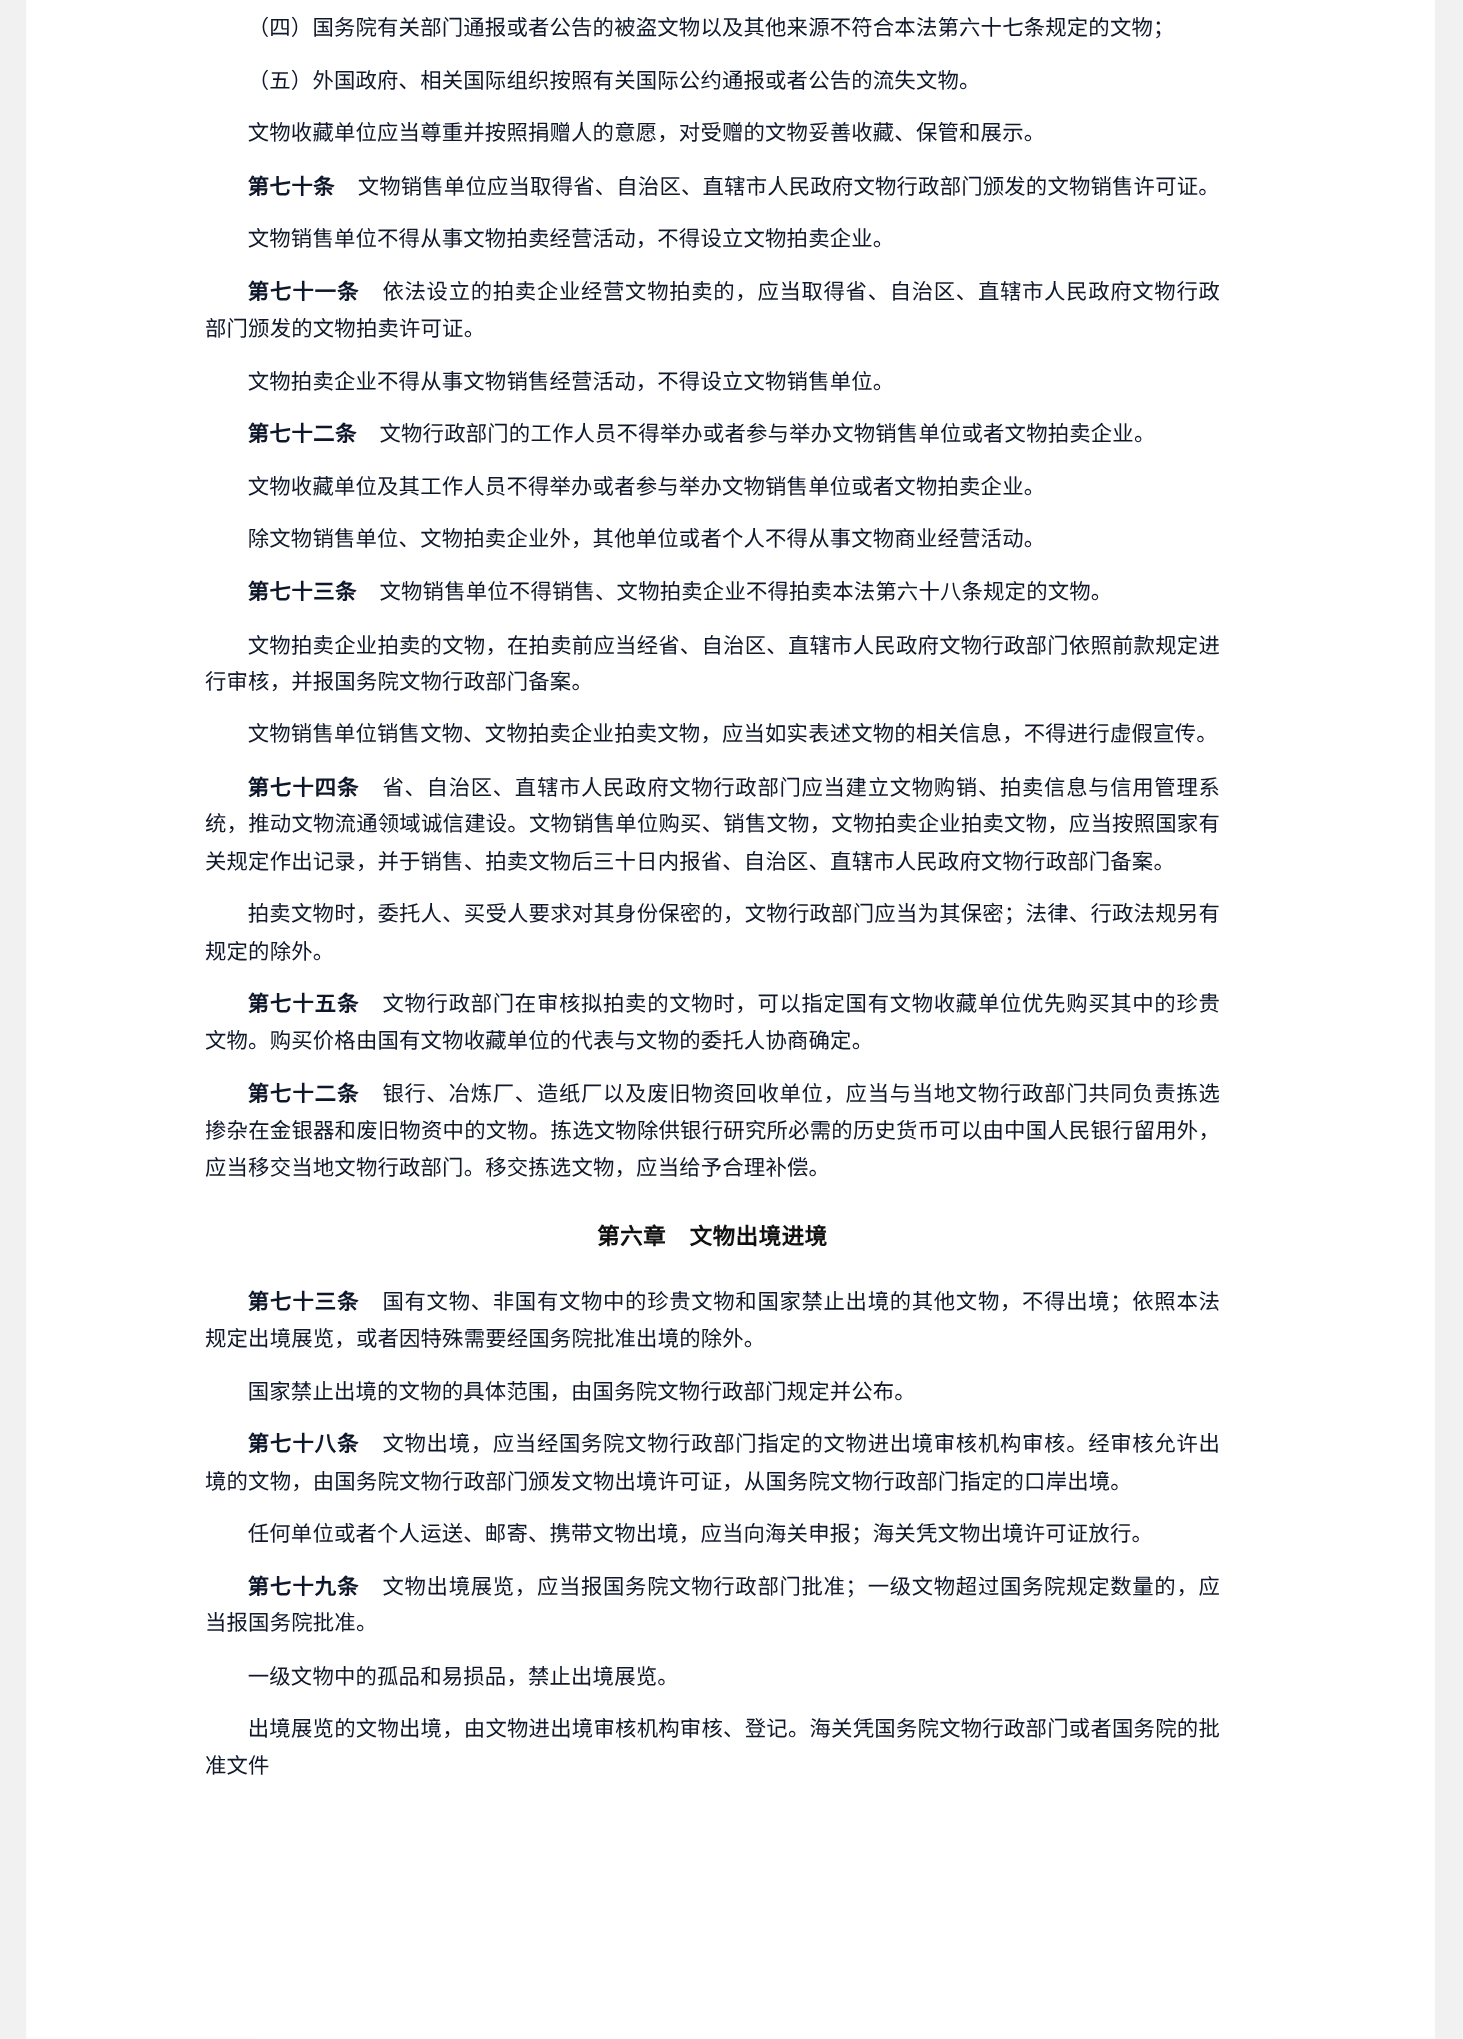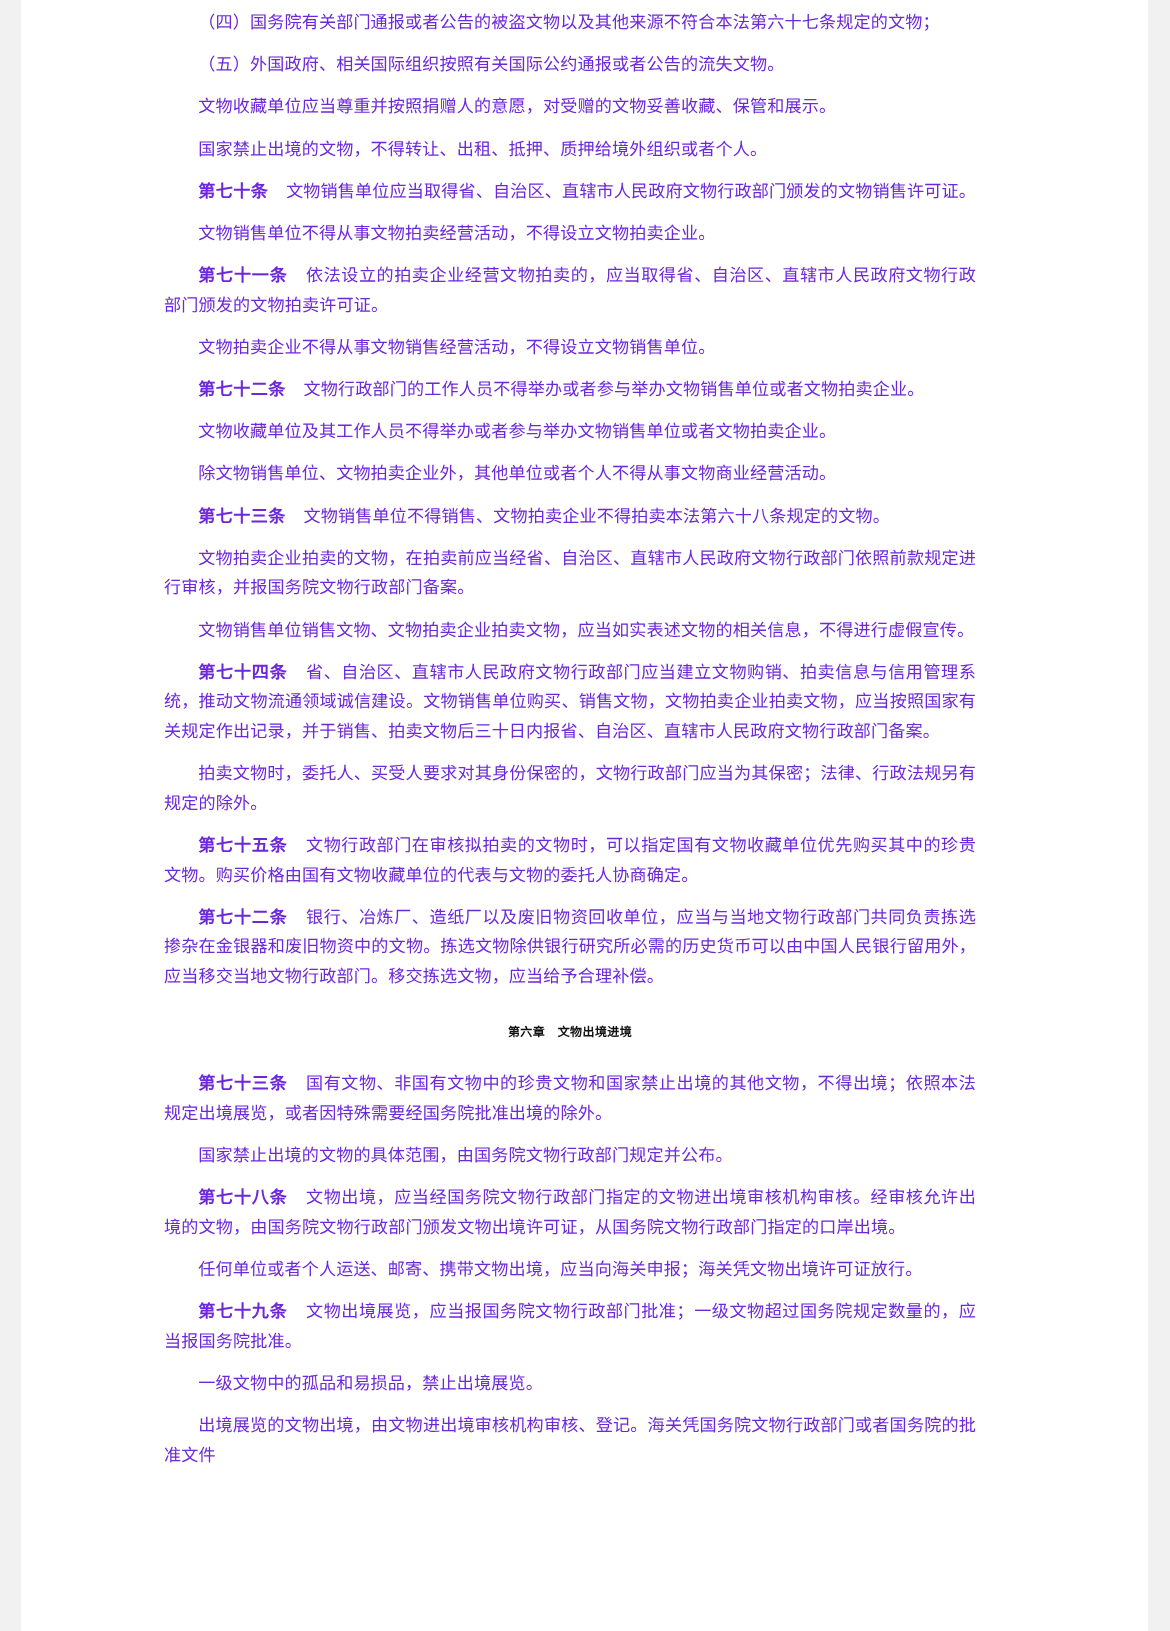--- a/index.html
+++ b/index.html
@@ -37,21 +37,21 @@
     top: 0px;
     width: 812px;
   }
 
   
   .para {
     margin: 0;
     padding: 0;
     font-size: 17.1px;
     line-height: 29.6px;
-    color: #6d28d9;
+    color: #0f172a;
     text-align: justify;
     text-justify: inter-ideograph;
     letter-spacing: 0.15px;
     word-break: break-all;
   }
   .para + .para {
     margin-top: 12.6px;
     font-family: Liberation Serif, serif;
   }
   
@@ -65,21 +65,21 @@
     font-weight: bold;
     letter-spacing: 0.4px;
   }
   .art-gap {
     display: inline-block;
     width: 1.05em;
   }
   .chapter {
     margin: 0;
     padding: 0;
-    font-size: 12px;
+    font-size: 18px;
     line-height: 29.6px;
     font-weight: bold;
     text-align: center;
     color: #111111;
     letter-spacing: 0.4px;
   }
   .chapter-gap {
     display: inline-block;
     width: 1.05em;
   }
@@ -92,21 +92,20 @@
 </head>
 <body>
 
 <div class="viewer">
   <div class="page">
     <div class="page-body" id="page-body">
       <div class="spacer-top"></div>
     <p class="para item"><span>（四）国务院有关部门通报或者公告的被盗文物以及其他来源不符合本法第六十七条规定的文物；</span></p>
         <p class="para item"><span>（五）外国政府、相关国际组织按照有关国际公约通报或者公告的流失文物。</span></p>
         <p class="para indent"><span>文物收藏单位应当尊重并按照捐赠人的意愿，对受赠的文物妥善收藏、保管和展示。</span></p>
-        <p class="para indent"><span>国家禁止出境的文物，不得转让、出租、抵押、质押给境外组织或者个人。</span></p>
         <p class="para indent"><span class="art-label">第七十条</span><span class="art-gap"></span><span>文物销售单位应当取得省、自治区、直辖市人民政府文物行政部门颁发的文物销售许可证。</span></p>
         <p class="para indent"><span>文物销售单位不得从事文物拍卖经营活动，不得设立文物拍卖企业。</span></p>
         <p class="para indent"><span class="art-label">第七十一条</span><span class="art-gap"></span><span>依法设立的拍卖企业经营文物拍卖的，应当取得省、自治区、直辖市人民政府文物行政部门颁发的文物拍卖许可证。</span></p>
         <p class="para indent"><span>文物拍卖企业不得从事文物销售经营活动，不得设立文物销售单位。</span></p>
         <p class="para indent"><span class="art-label">第七十二条</span><span class="art-gap"></span><span>文物行政部门的工作人员不得举办或者参与举办文物销售单位或者文物拍卖企业。</span></p>
         <p class="para indent"><span>文物收藏单位及其工作人员不得举办或者参与举办文物销售单位或者文物拍卖企业。</span></p>
         <p class="para indent"><span>除文物销售单位、文物拍卖企业外，其他单位或者个人不得从事文物商业经营活动。</span></p>
         <p class="para indent"><span class="art-label">第七十三条</span><span class="art-gap"></span><span>文物销售单位不得销售、文物拍卖企业不得拍卖本法第六十八条规定的文物。</span></p>
         <p class="para indent"><span>文物拍卖企业拍卖的文物，在拍卖前应当经省、自治区、直辖市人民政府文物行政部门依照前款规定进行审核，并报国务院文物行政部门备案。</span></p>
         <p class="para indent"><span>文物销售单位销售文物、文物拍卖企业拍卖文物，应当如实表述文物的相关信息，不得进行虚假宣传。</span></p>

